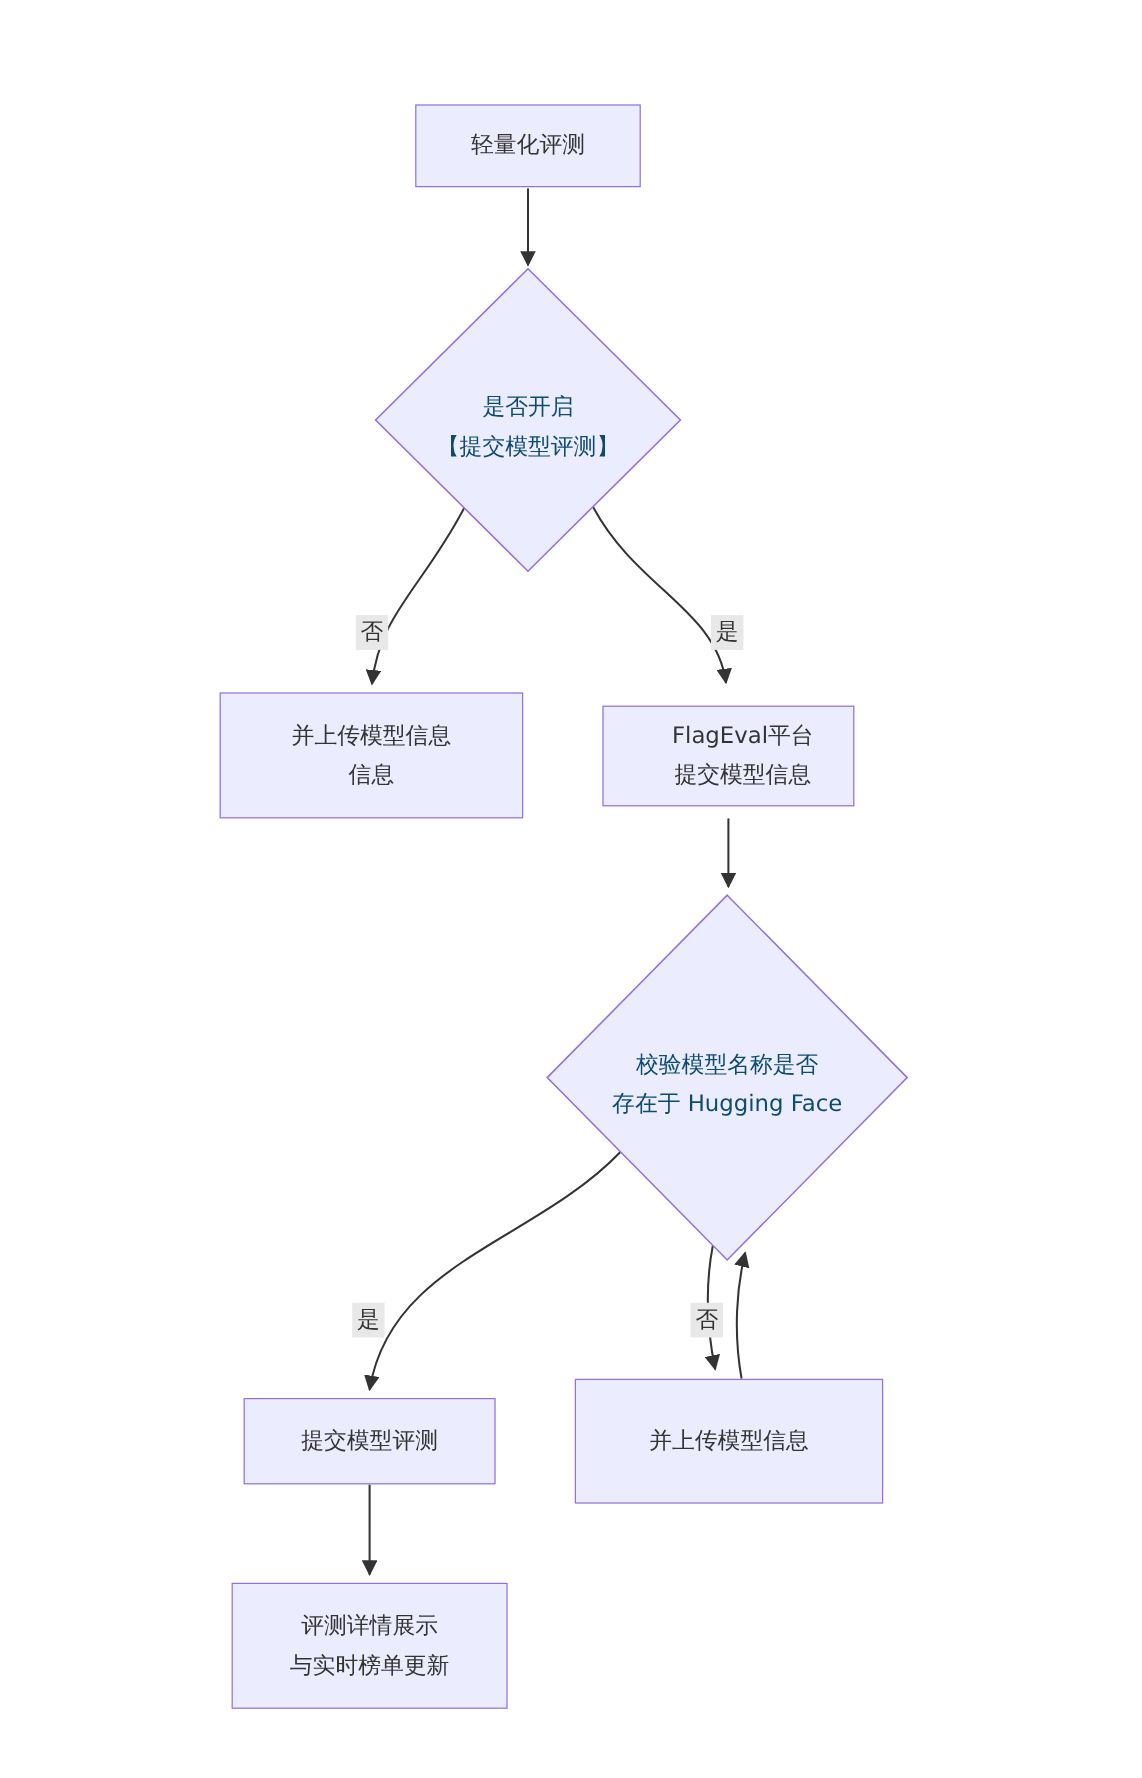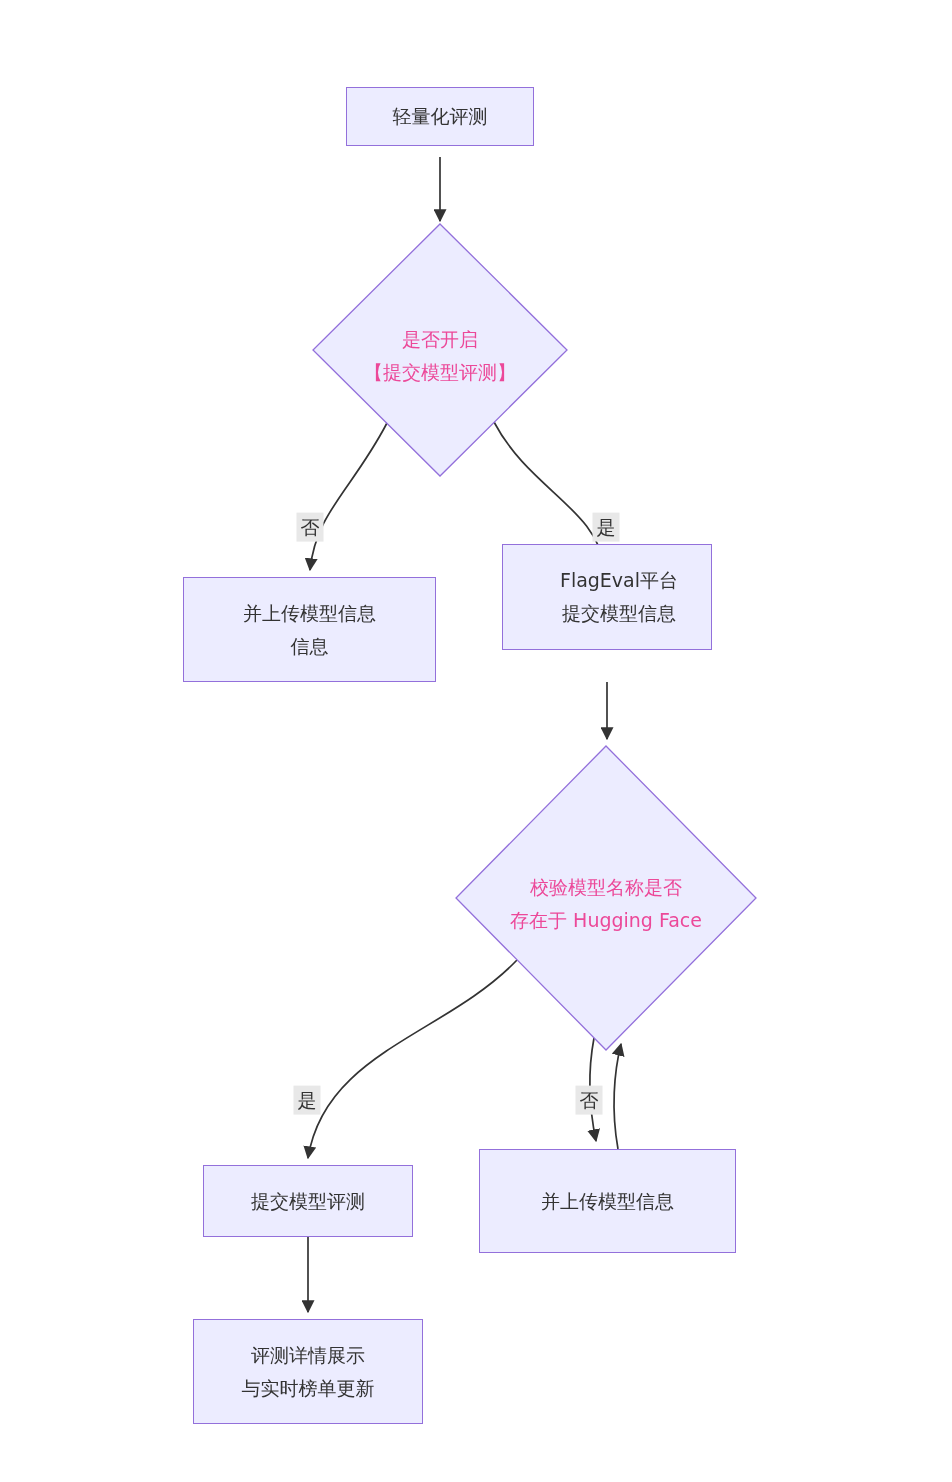--- a/index.html
+++ b/index.html
@@ -41,21 +41,21 @@
     font-size: 19px;
     line-height: 33px;
     display: flex;
     flex-direction: column;
     align-items: center;
     justify-content: center;
     text-align: center;
   }
   .diamond-text {
     position: absolute;
-    color: #ec4899;
+    color: #0c4a6e;
     font-size: 19px;
     line-height: 33px;
     display: flex;
     flex-direction: column;
     align-items: center;
     justify-content: center;
     text-align: center;
     pointer-events: none;
   }
   .edge-label {
@@ -88,30 +88,30 @@
     <path class="edge-path" d="M607,682 L607,739" marker-end="url(#arrow)"></path>
     <path class="edge-path" d="M517,960 C445,1035 325,1052 308,1158" marker-end="url(#arrow)"></path>
     <path class="edge-path" d="M594,1038 C587,1075 590,1112 596,1141" marker-end="url(#arrow)"></path>
     <path class="edge-path" d="M618,1149 C611,1110 614,1072 621,1044" marker-end="url(#arrow)"></path>
     <path class="edge-path" d="M308,1237 L308,1312" marker-end="url(#arrow)"></path>
 
     <polygon class="diamond-shape" points="440,224 567,350 440,476 313,350"></polygon>
     <polygon class="diamond-shape" points="606,746 756,898 606,1050 456,898"></polygon>
   </svg>
 
-  <div class="node" style="left:346px; top:87px; width:188px; height:59px;">
+  <div class="node" style="left:346px; top:87px; width:188px; height:69px;">
     <span class="line">轻量化评测</span>
   </div>
 
   <div class="node" style="left:183px; top:577px; width:253px; height:105px;">
     <span class="line">并上传模型信息</span>
     <span class="line">信息</span>
   </div>
 
-  <div class="node" style="left:502px; top:544px; width:210px; height:106px;padding-left:24px;">
+  <div class="node" style="left:502px; top:588px; width:210px; height:84px;padding-left:24px;">
     <span class="line">FlagEval平台</span>
     <span class="line">提交模型信息</span>
   </div>
 
   <div class="node" style="left:203px; top:1165px; width:210px; height:72px;">
     <span class="line">提交模型评测</span>
   </div>
 
   <div class="node" style="left:479px; top:1149px; width:257px; height:104px;">
     <span class="line">并上传模型信息</span>

